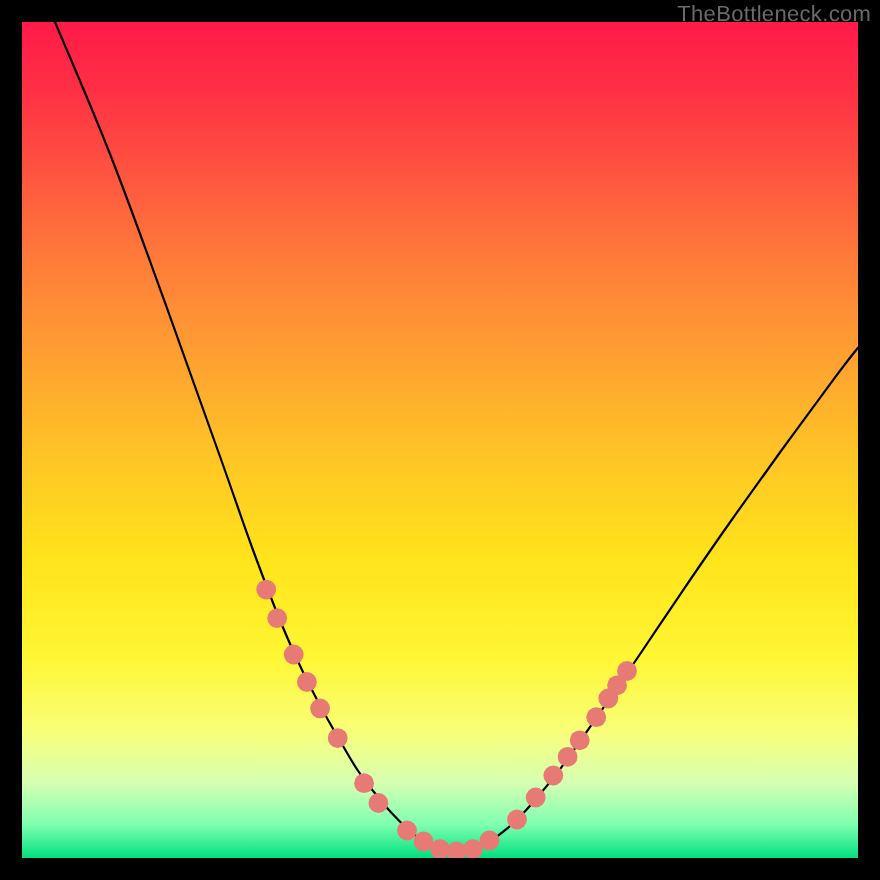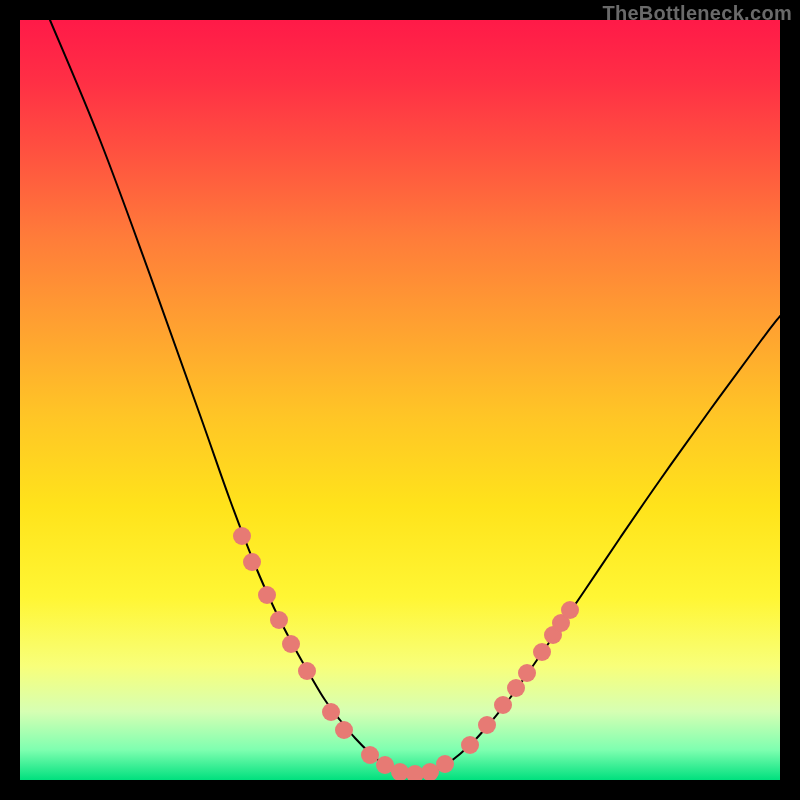--- a/index.html
+++ b/index.html
@@ -30,21 +30,21 @@
       #d6ffb3 91%,
       #7fffb0 96%,
       #00e07e 100%);
   }
   .watermark {
     position: absolute;
     top: 2px;
     right: 8px;
     color: #6a6a6a;
     font-size: 20px;
-    font-weight: 700;
+    font-weight: 400;
     letter-spacing: 0.3px;
     user-select: none;
   }
   svg {
     position: absolute;
     left: 0;
     top: 0;
   }
 </style>
 </head>

